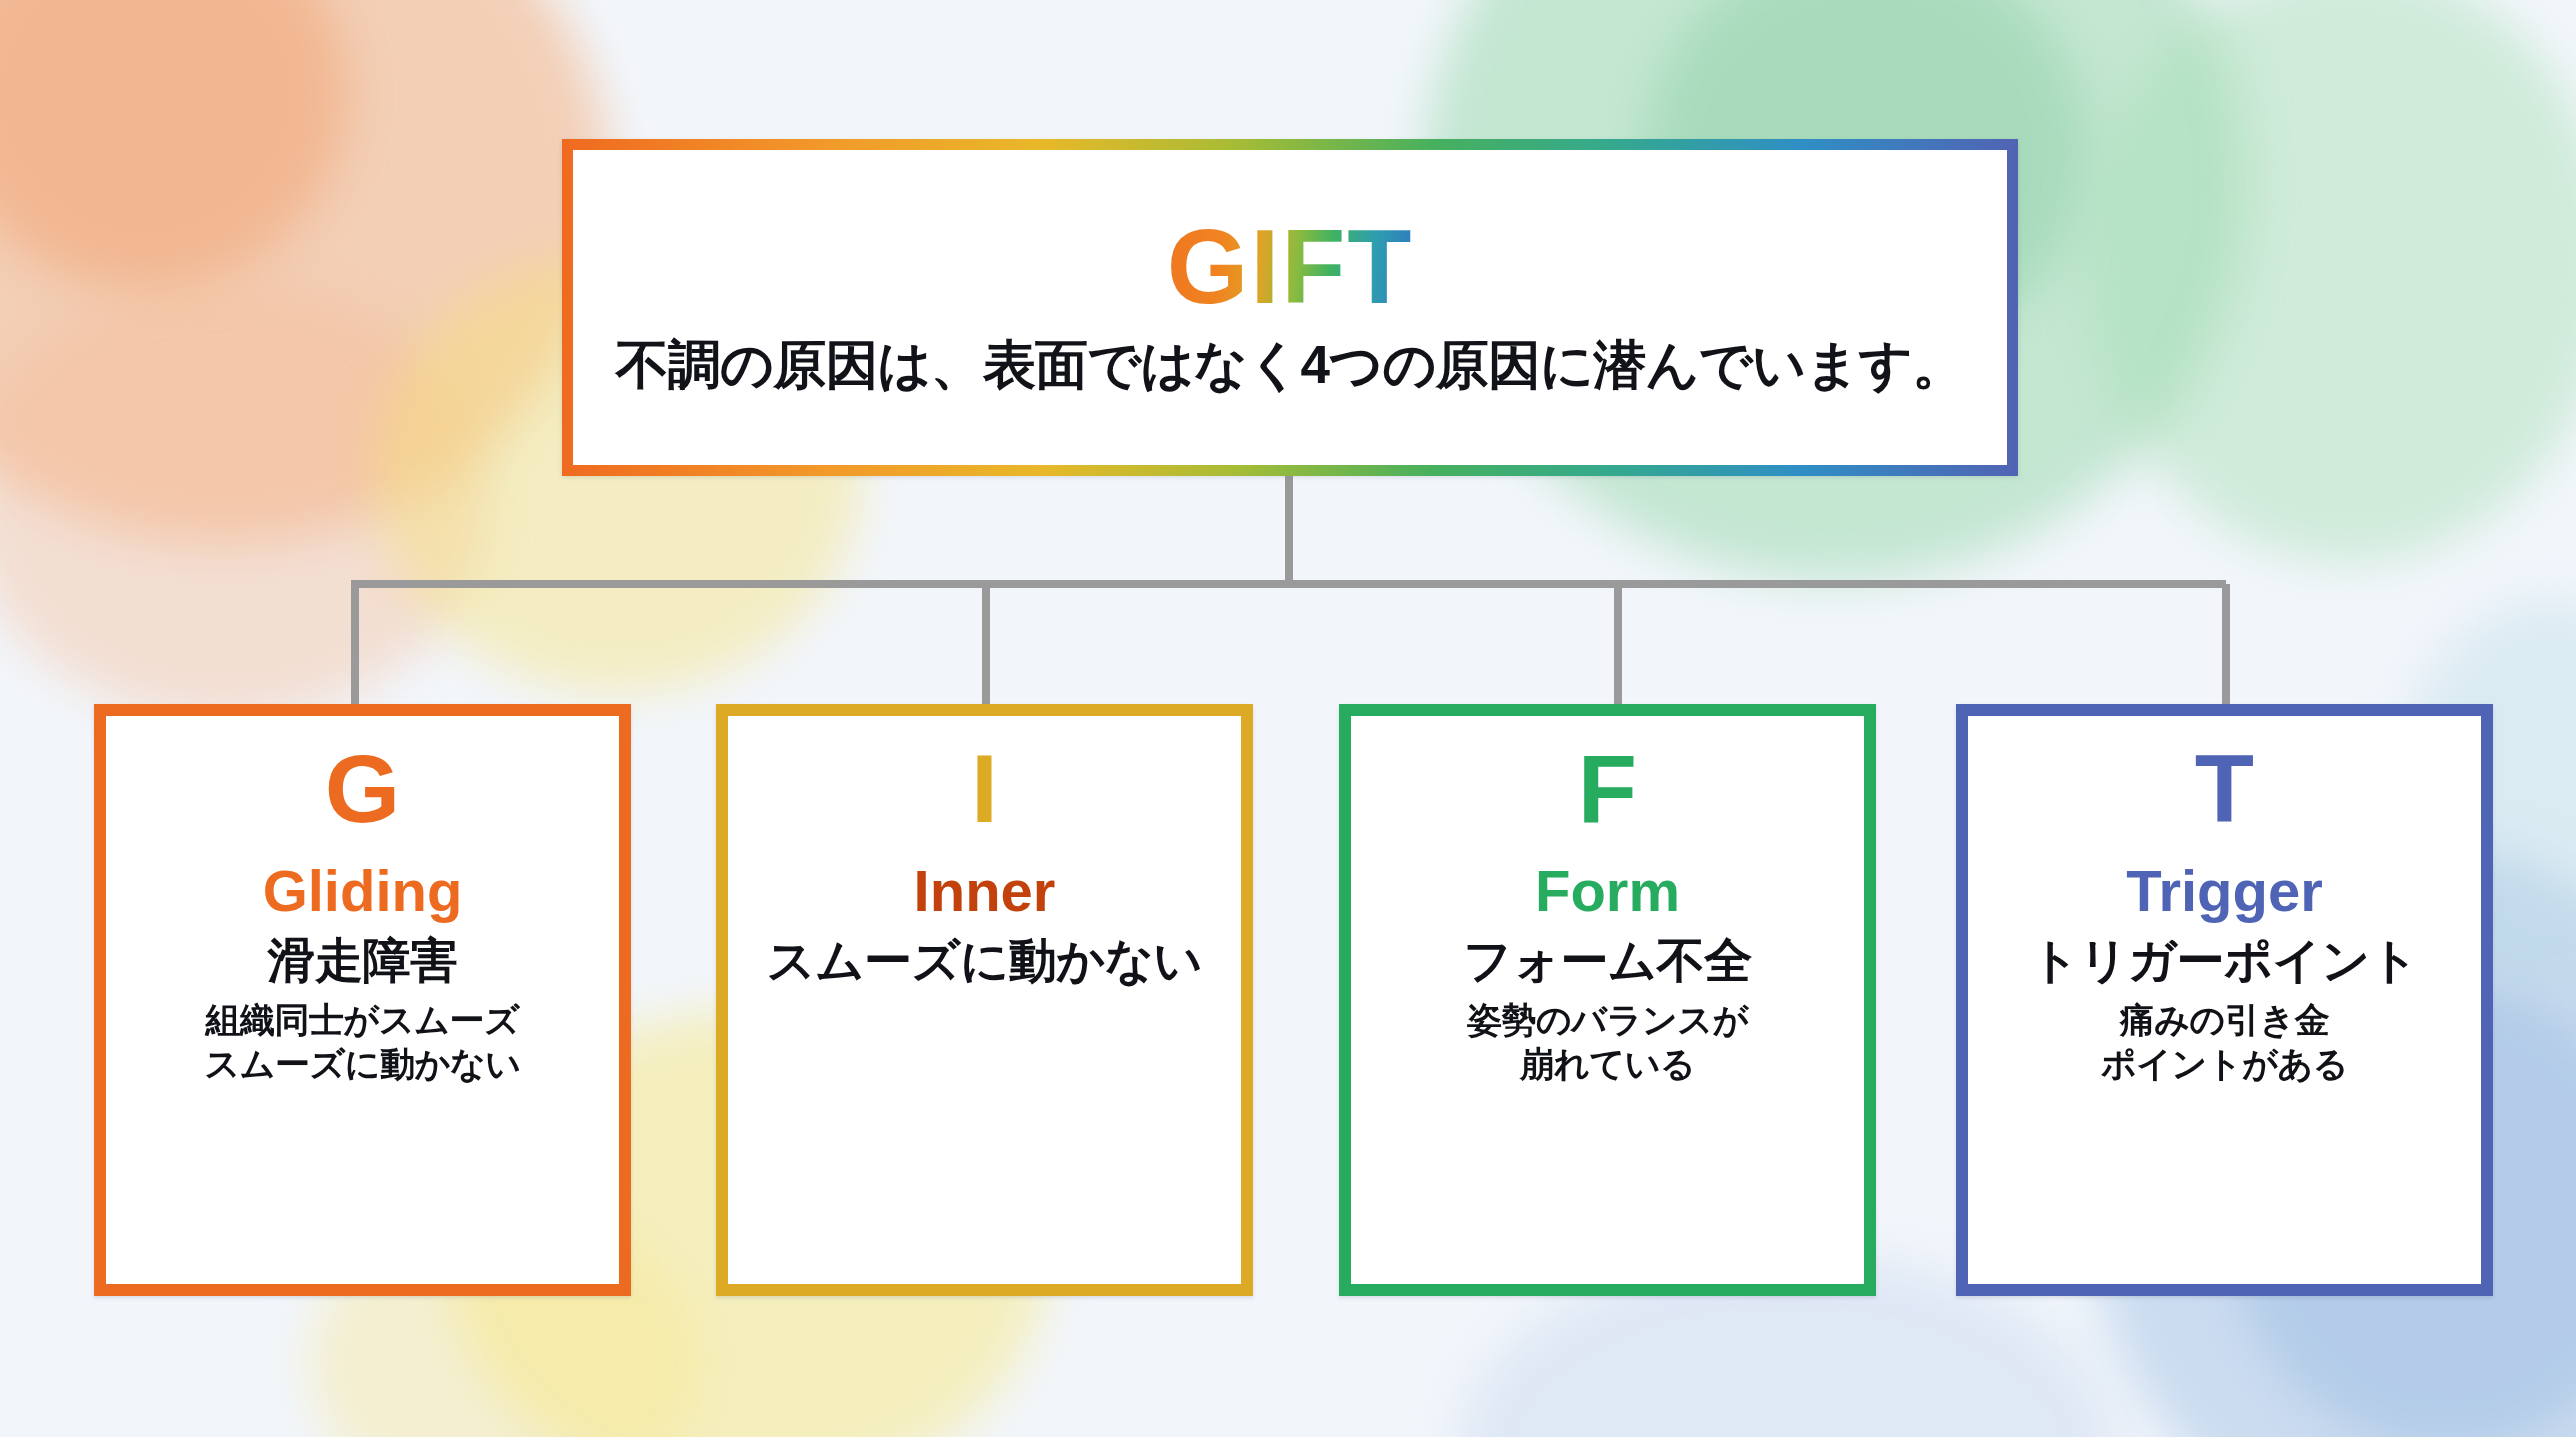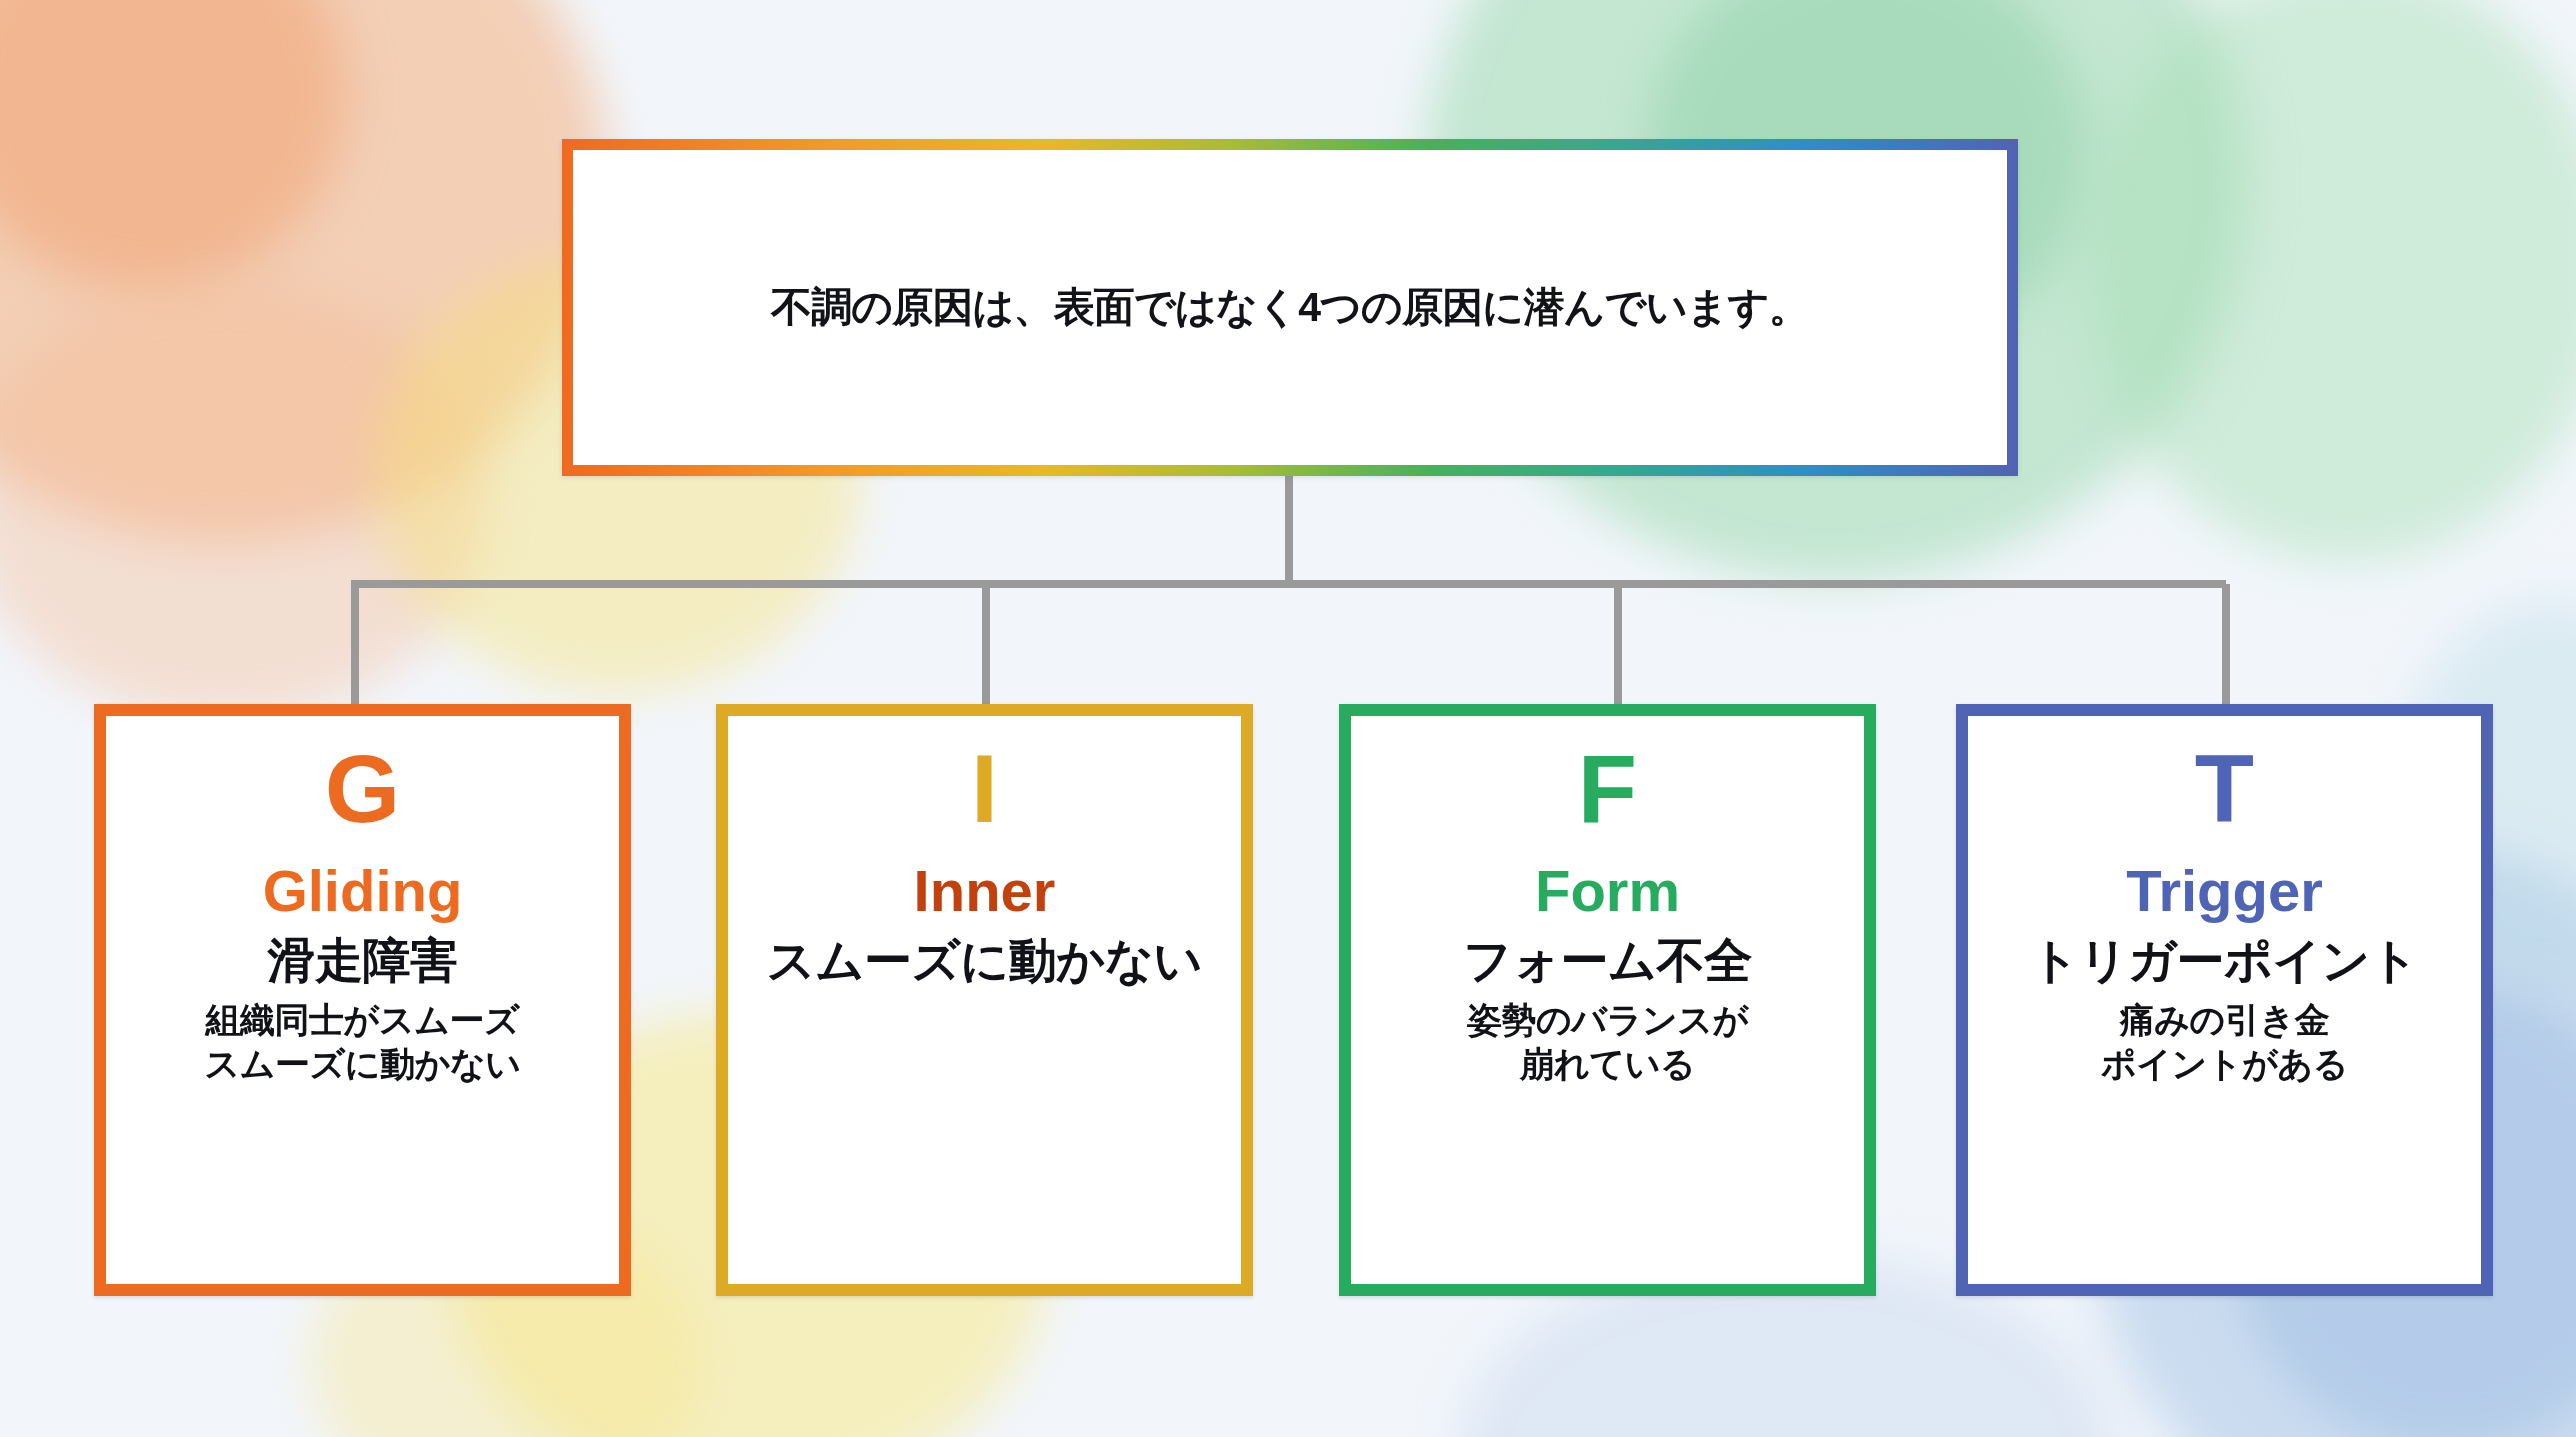--- a/index.html
+++ b/index.html
@@ -56,21 +56,21 @@
     gap:9.4px;
   }
   #gift-word {
     font-size:105px; font-weight:bold; line-height:1.02;
     letter-spacing:1.9px;
     background:linear-gradient(95deg,#ef7722 0%,#f08320 22%,#dfa326 38%,#8dbb3e 52%,#3fb261 66%,#2e9fae 82%,#2f78c2 100%);
     -webkit-background-clip:text; background-clip:text;
     color:transparent; -webkit-text-fill-color:transparent;
   }
   #title-sub {
-    font-size:41px; font-weight:bold; color:#111318;
+    font-size:53px; font-weight:bold; color:#111318;
     letter-spacing:-0.9px; white-space:nowrap;
   }
 
   
   .card {
     position:absolute; z-index:2;
     top:704px; height:592px; width:537px;
     padding:12px;
     box-shadow:0 1.9px 3.7px rgba(80,90,110,.16);
   }
@@ -114,20 +114,21 @@
   <div class="line stem"></div>
   <div class="line bus"></div>
   <div class="line drop drop1"></div>
   <div class="line drop drop2"></div>
   <div class="line drop drop3"></div>
   <div class="line drop drop4"></div>
 </div>
 
 <div id="title-card">
   <div id="title-card-inner">
+    <div id="gift-word">GIFT</div>
     <div id="title-sub">不調の原因は、表面ではなく4つの原因に潜んでいます。</div>
   </div>
 </div>
 
 <div class="card" id="card-0">
   <div class="card-inner">
     <div class="card-letter" style="color:#ed6b20">G</div>
     <div class="card-english" style="color:#ed6b20">Gliding</div>
     <div class="card-jp">滑走障害</div>
     <div class="card-desc">

